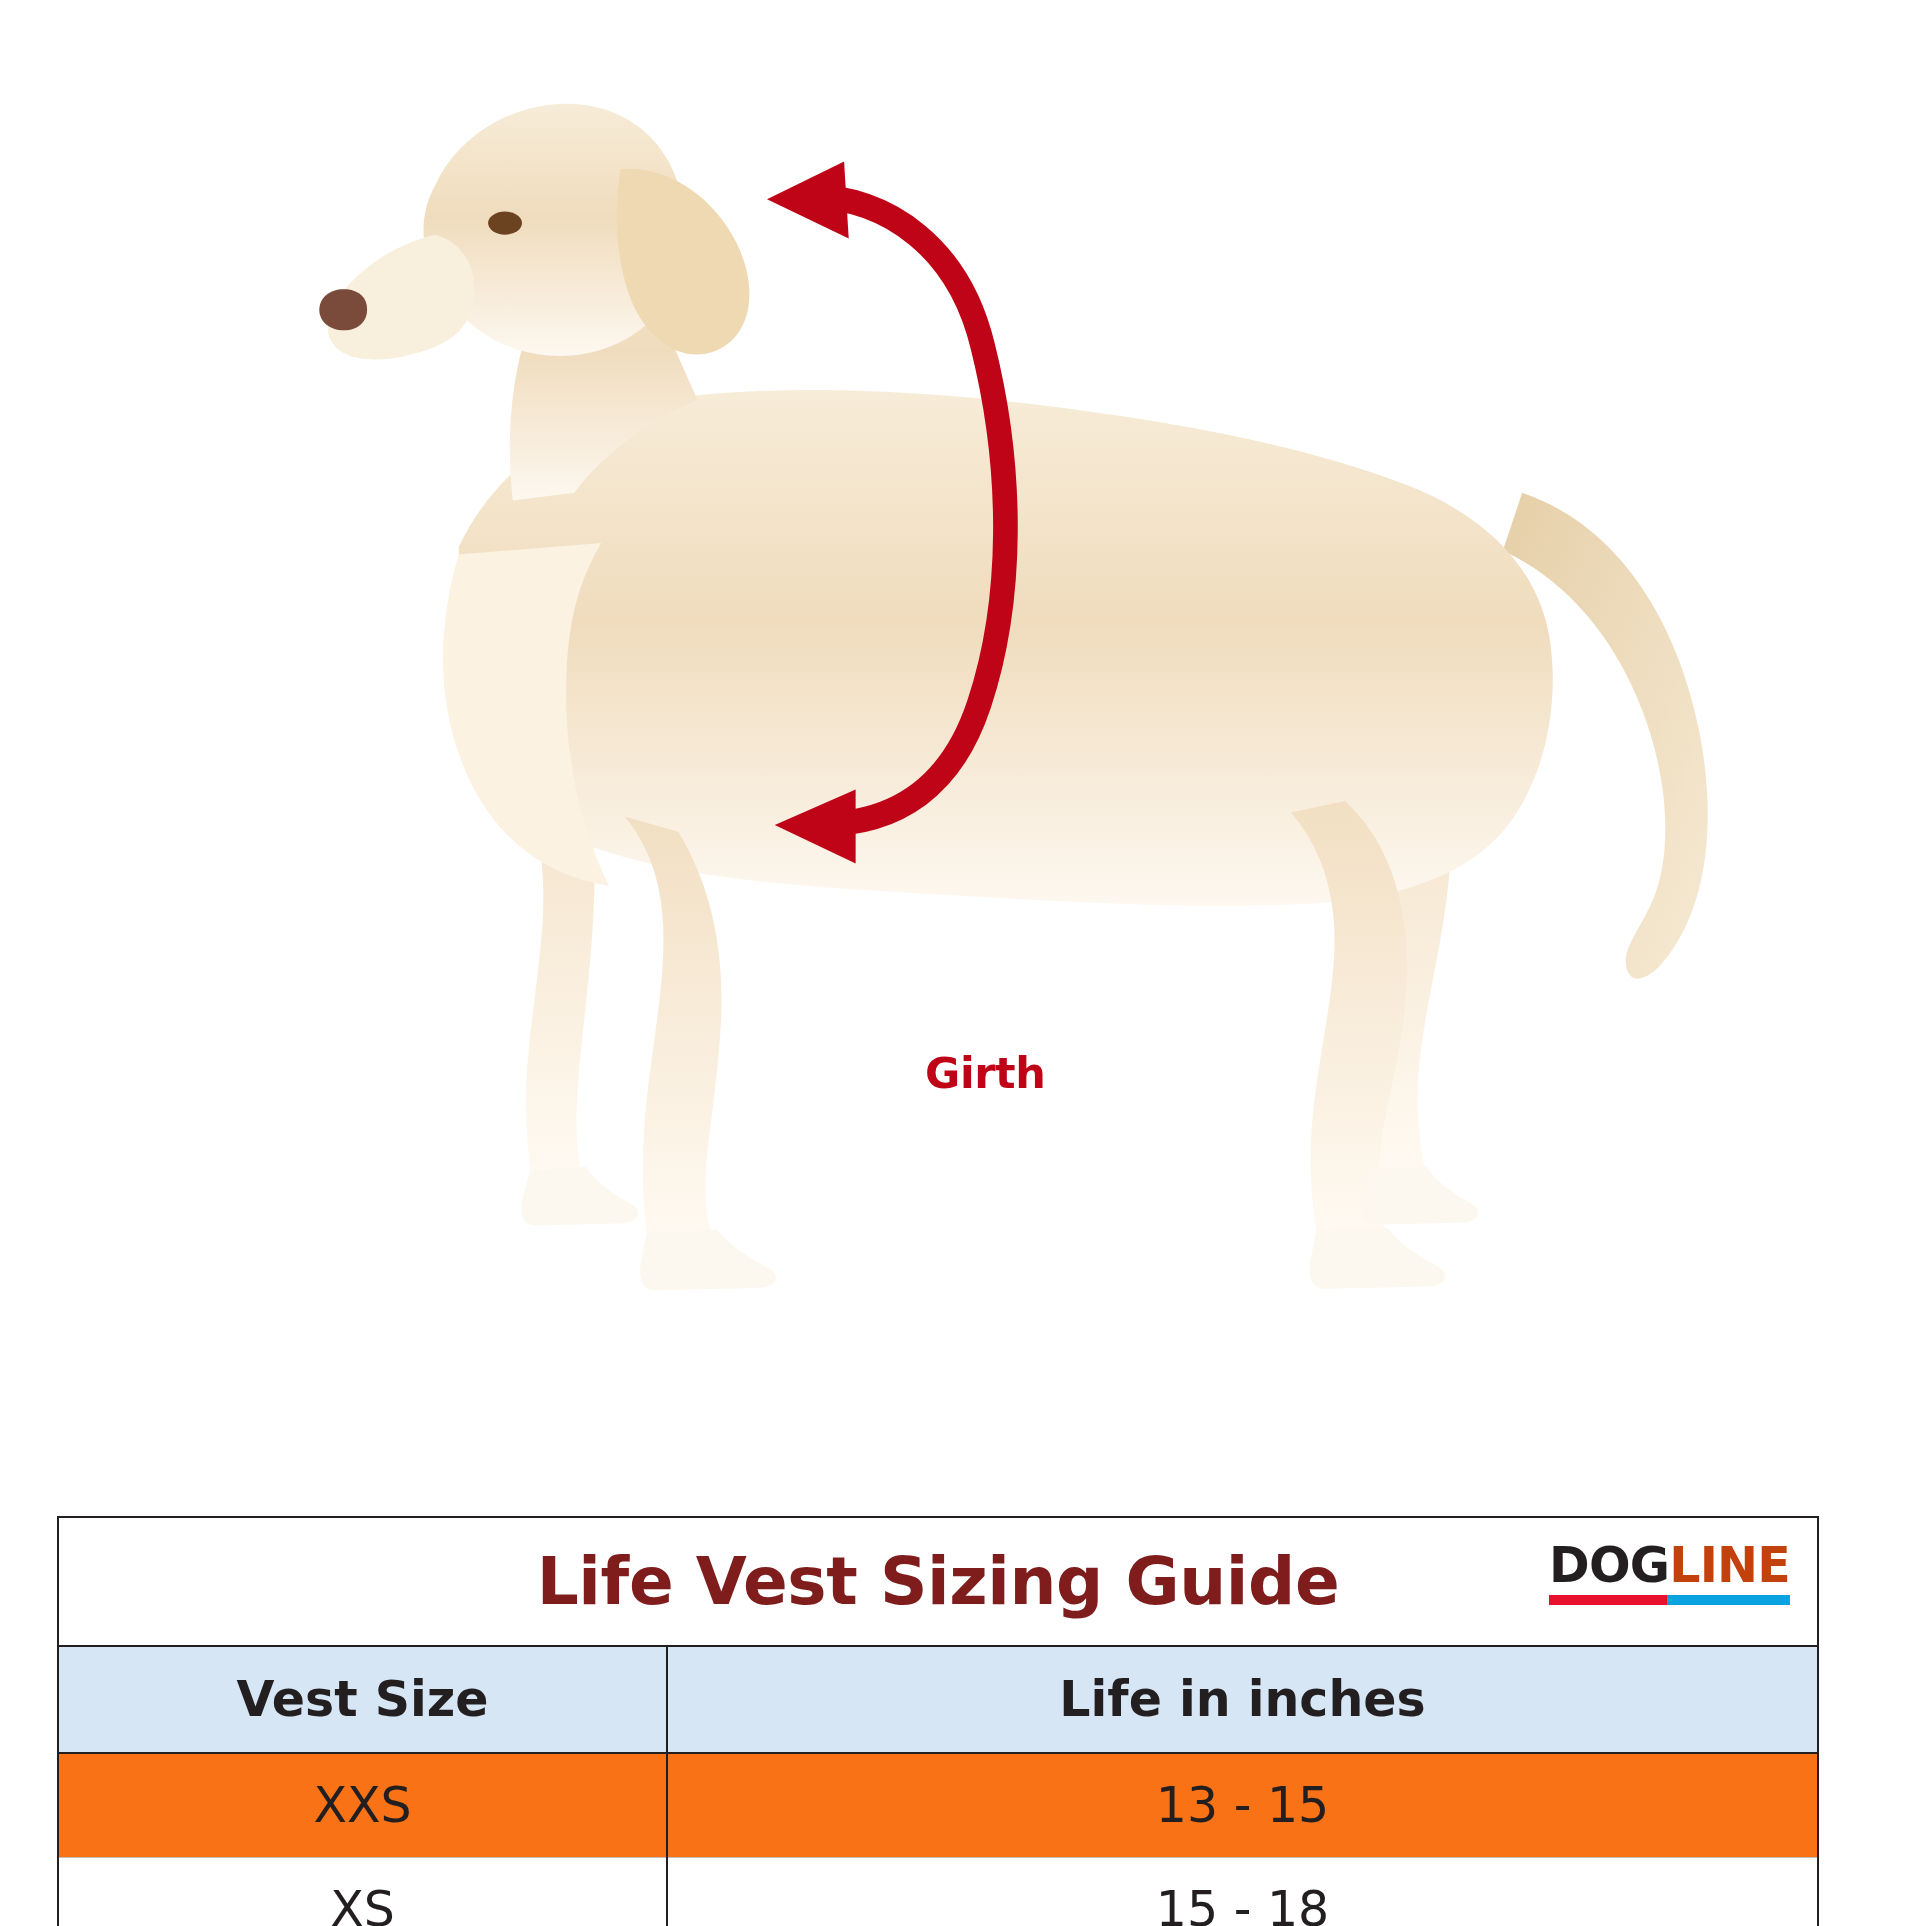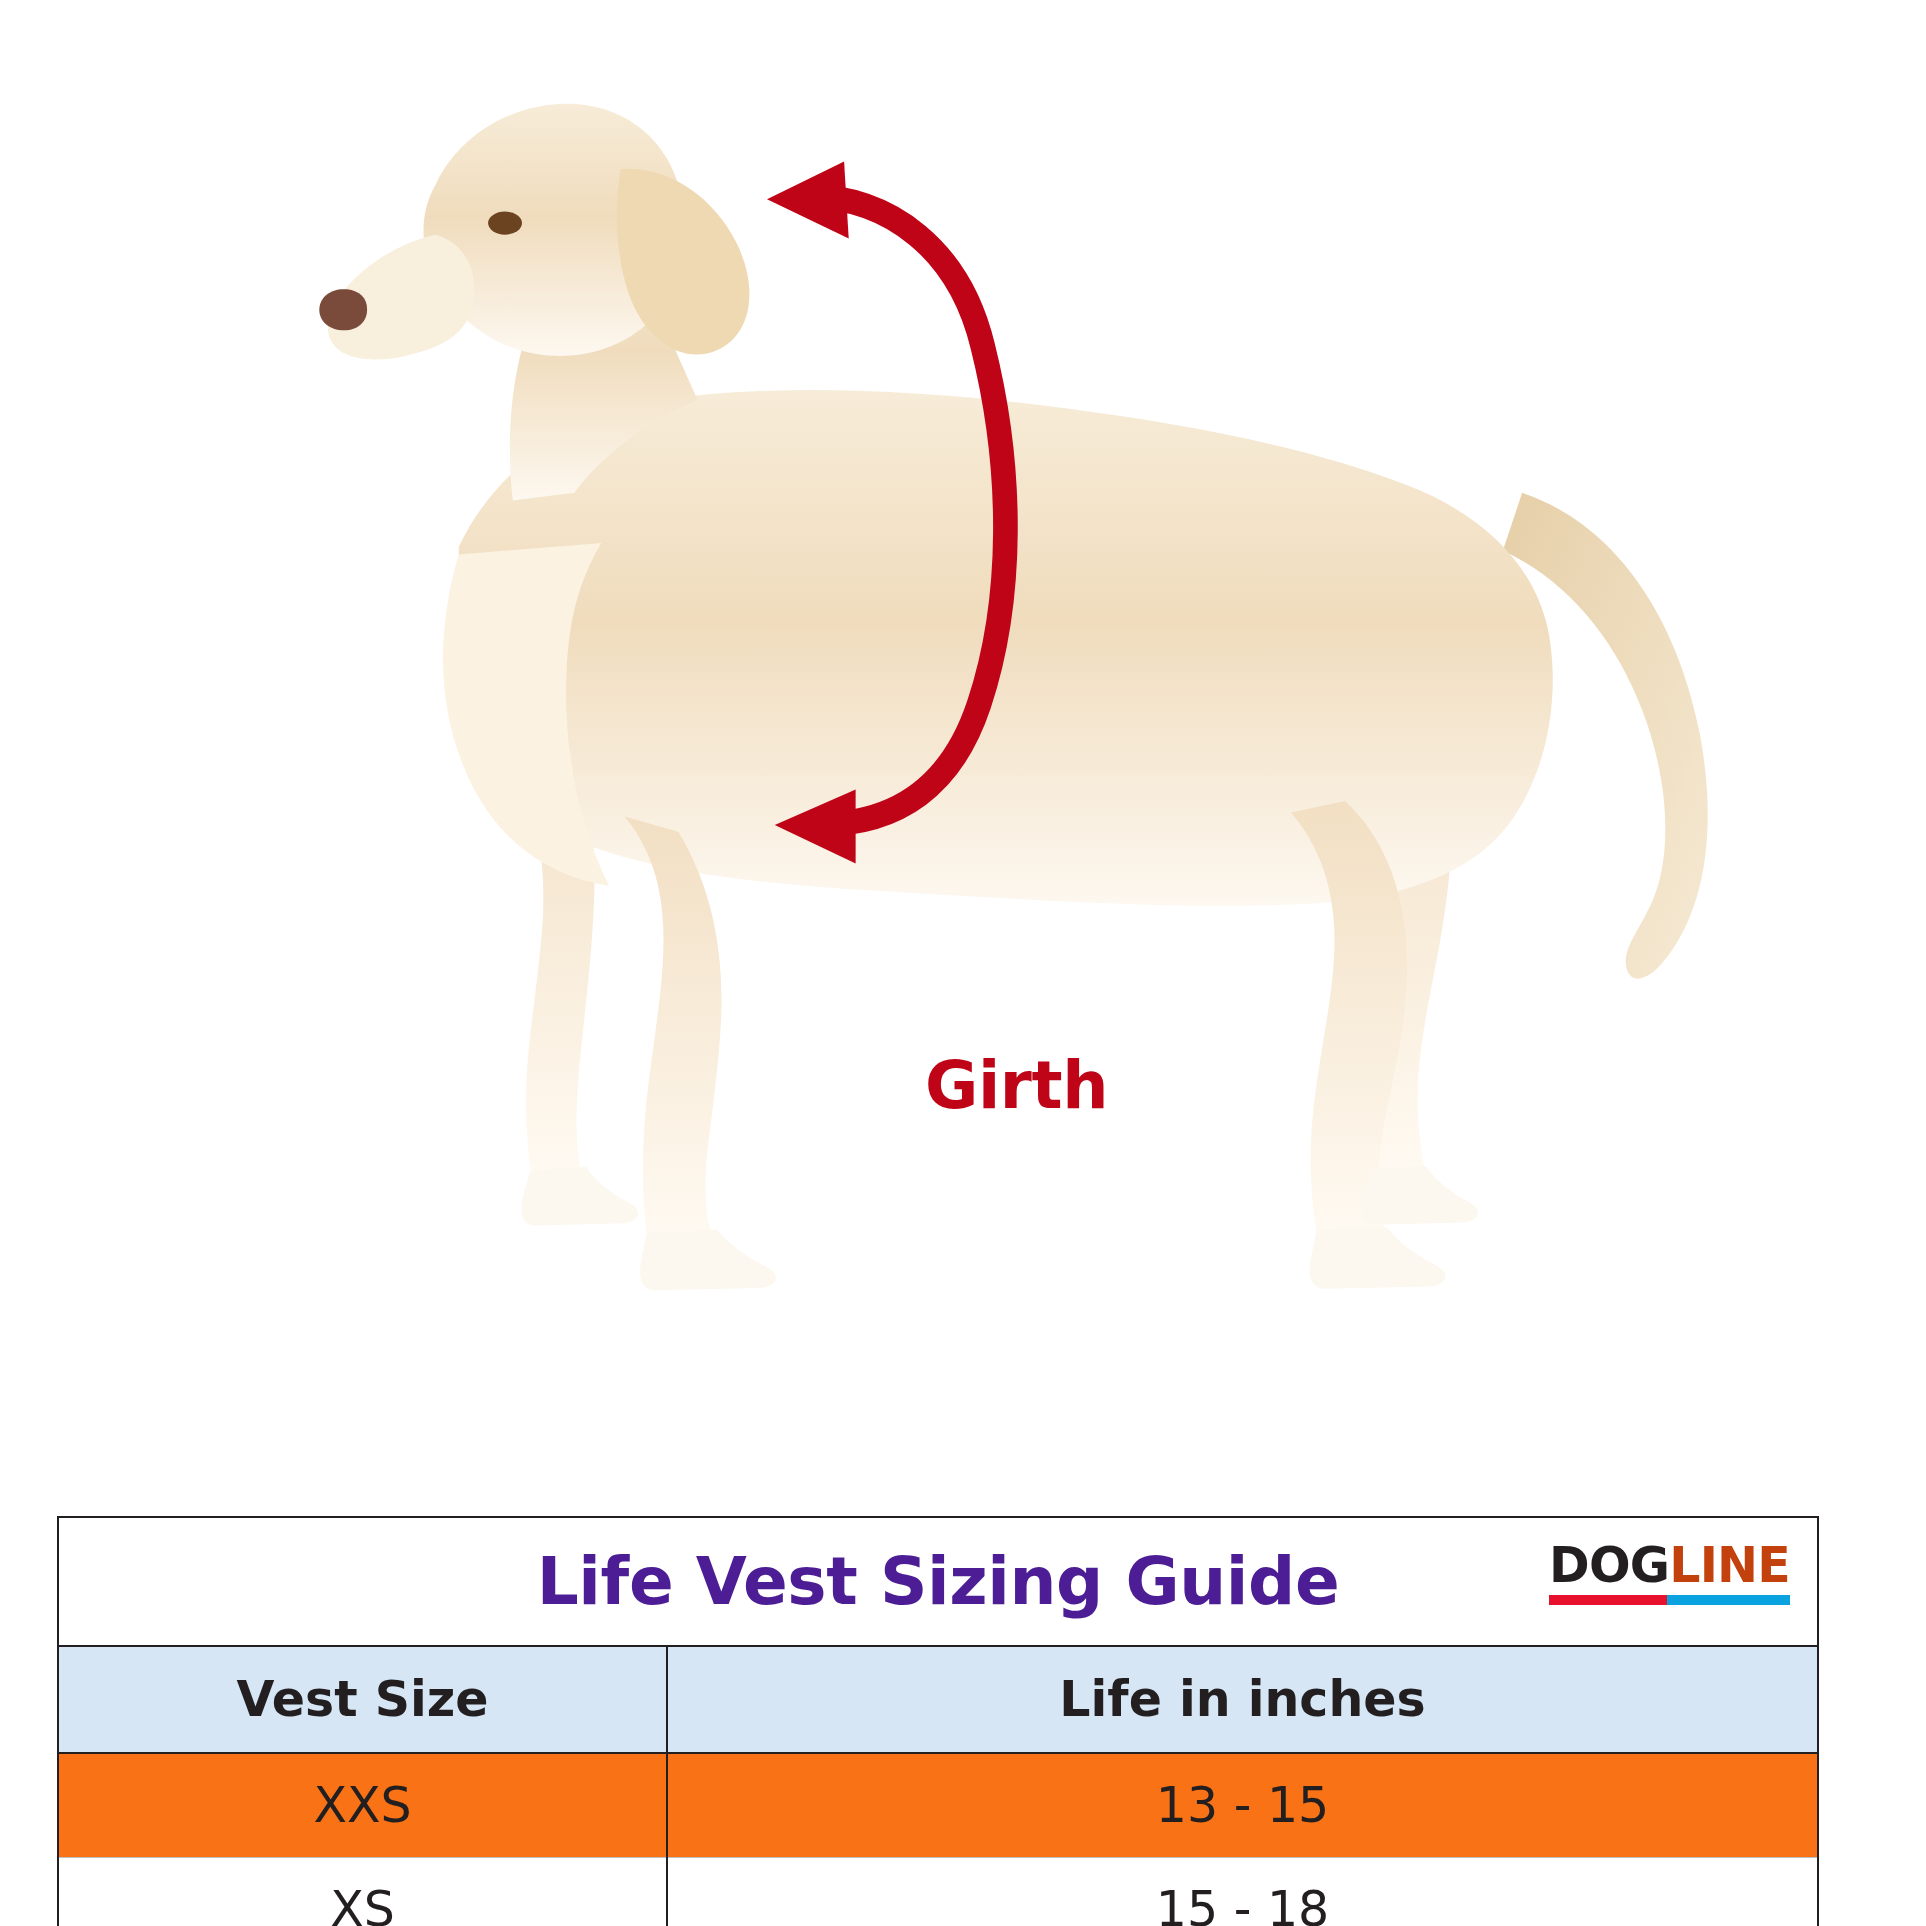--- a/index.html
+++ b/index.html
@@ -37,21 +37,21 @@
     width: 100%;
     height: 100%;
     display: block;
   }
 
   
   .girth-label {
     position: absolute;
     left: 925px;
     top: 1048px;
-    font-size: 65px;
+    font-size: 43px;
     font-weight: bold;
     color: #c00418;
     letter-spacing: -0.4px;
     font-family: "DejaVu Sans", sans-serif;
   }
 
   
   .table-block {
     position: absolute;
     left: 57px;
@@ -66,21 +66,21 @@
     position: relative;
     height: 127px;
     border-bottom: 2.3px solid #231f20;
     display: flex;
     align-items: center;
     justify-content: center;
   }
   .title-text {
     font-size: 66px;
     font-weight: bold;
-    color: #4c1d95;
+    color: #7f1d1d;
     font-family: "DejaVu Sans", sans-serif;
     letter-spacing: -0.4px;
   }
 
   .brand {
     position: absolute;
     right: 27px;
     top: 23px;
     text-align: center;
     font-family: "DejaVu Sans", sans-serif;

